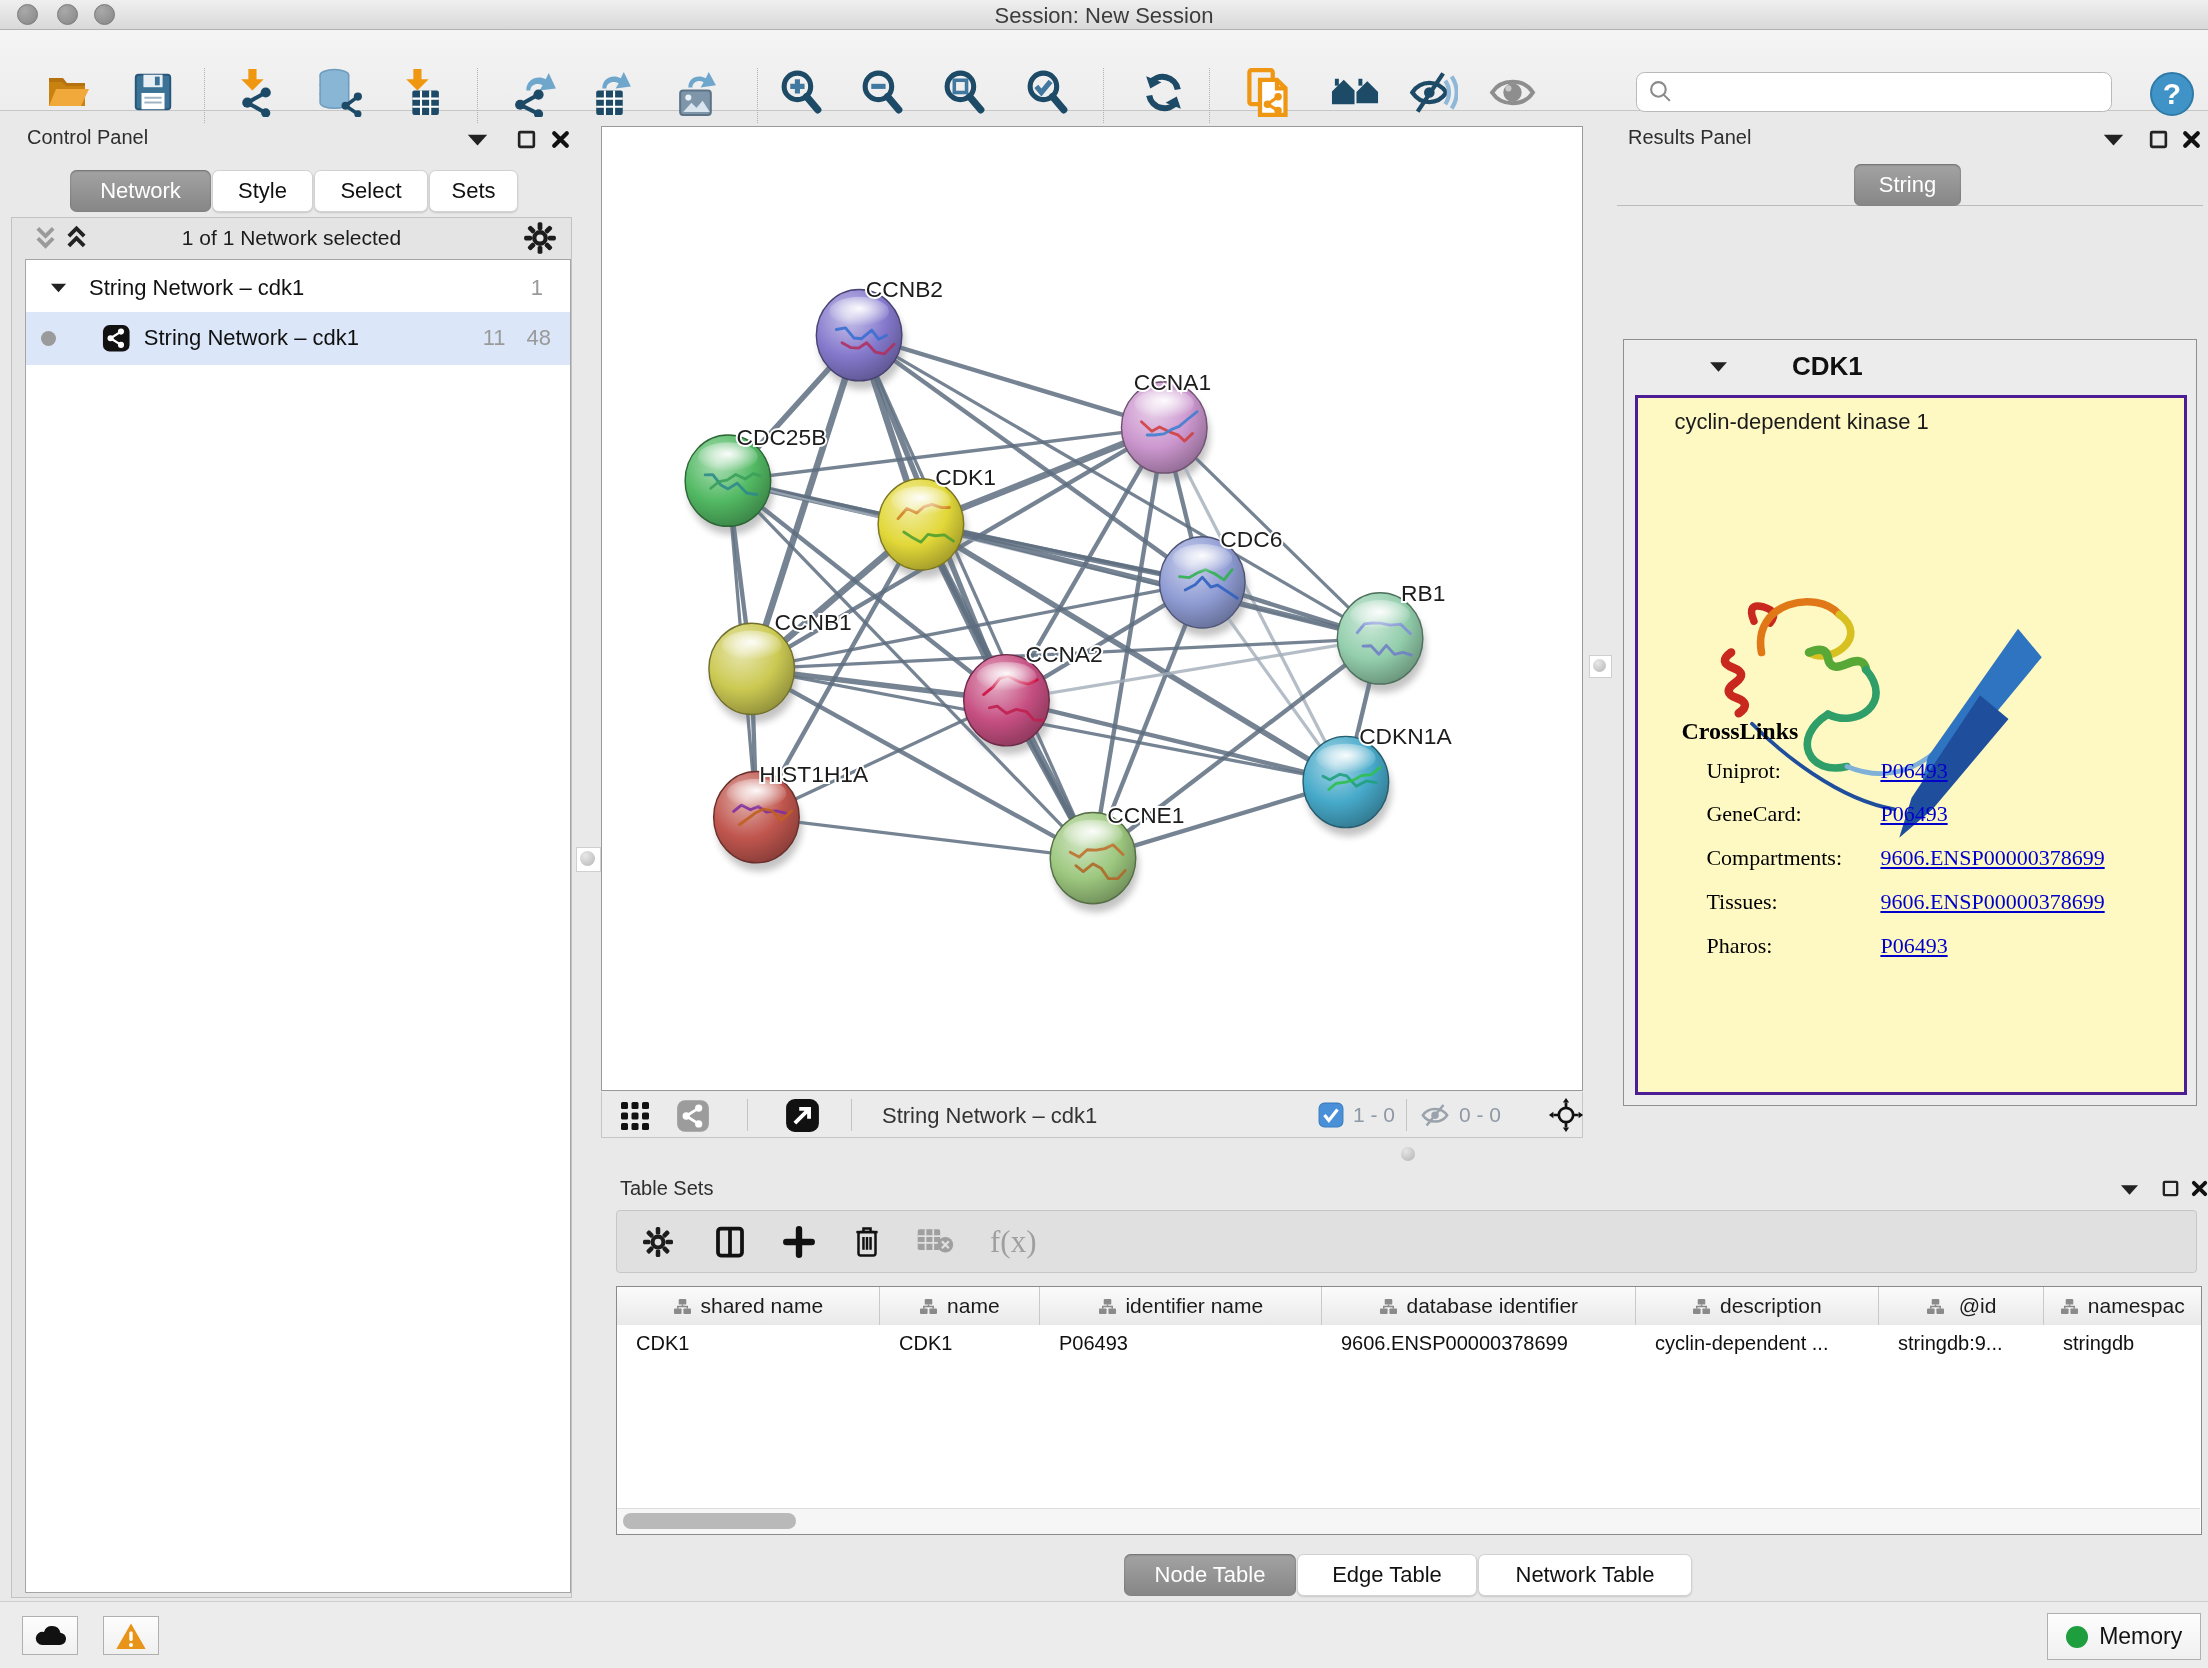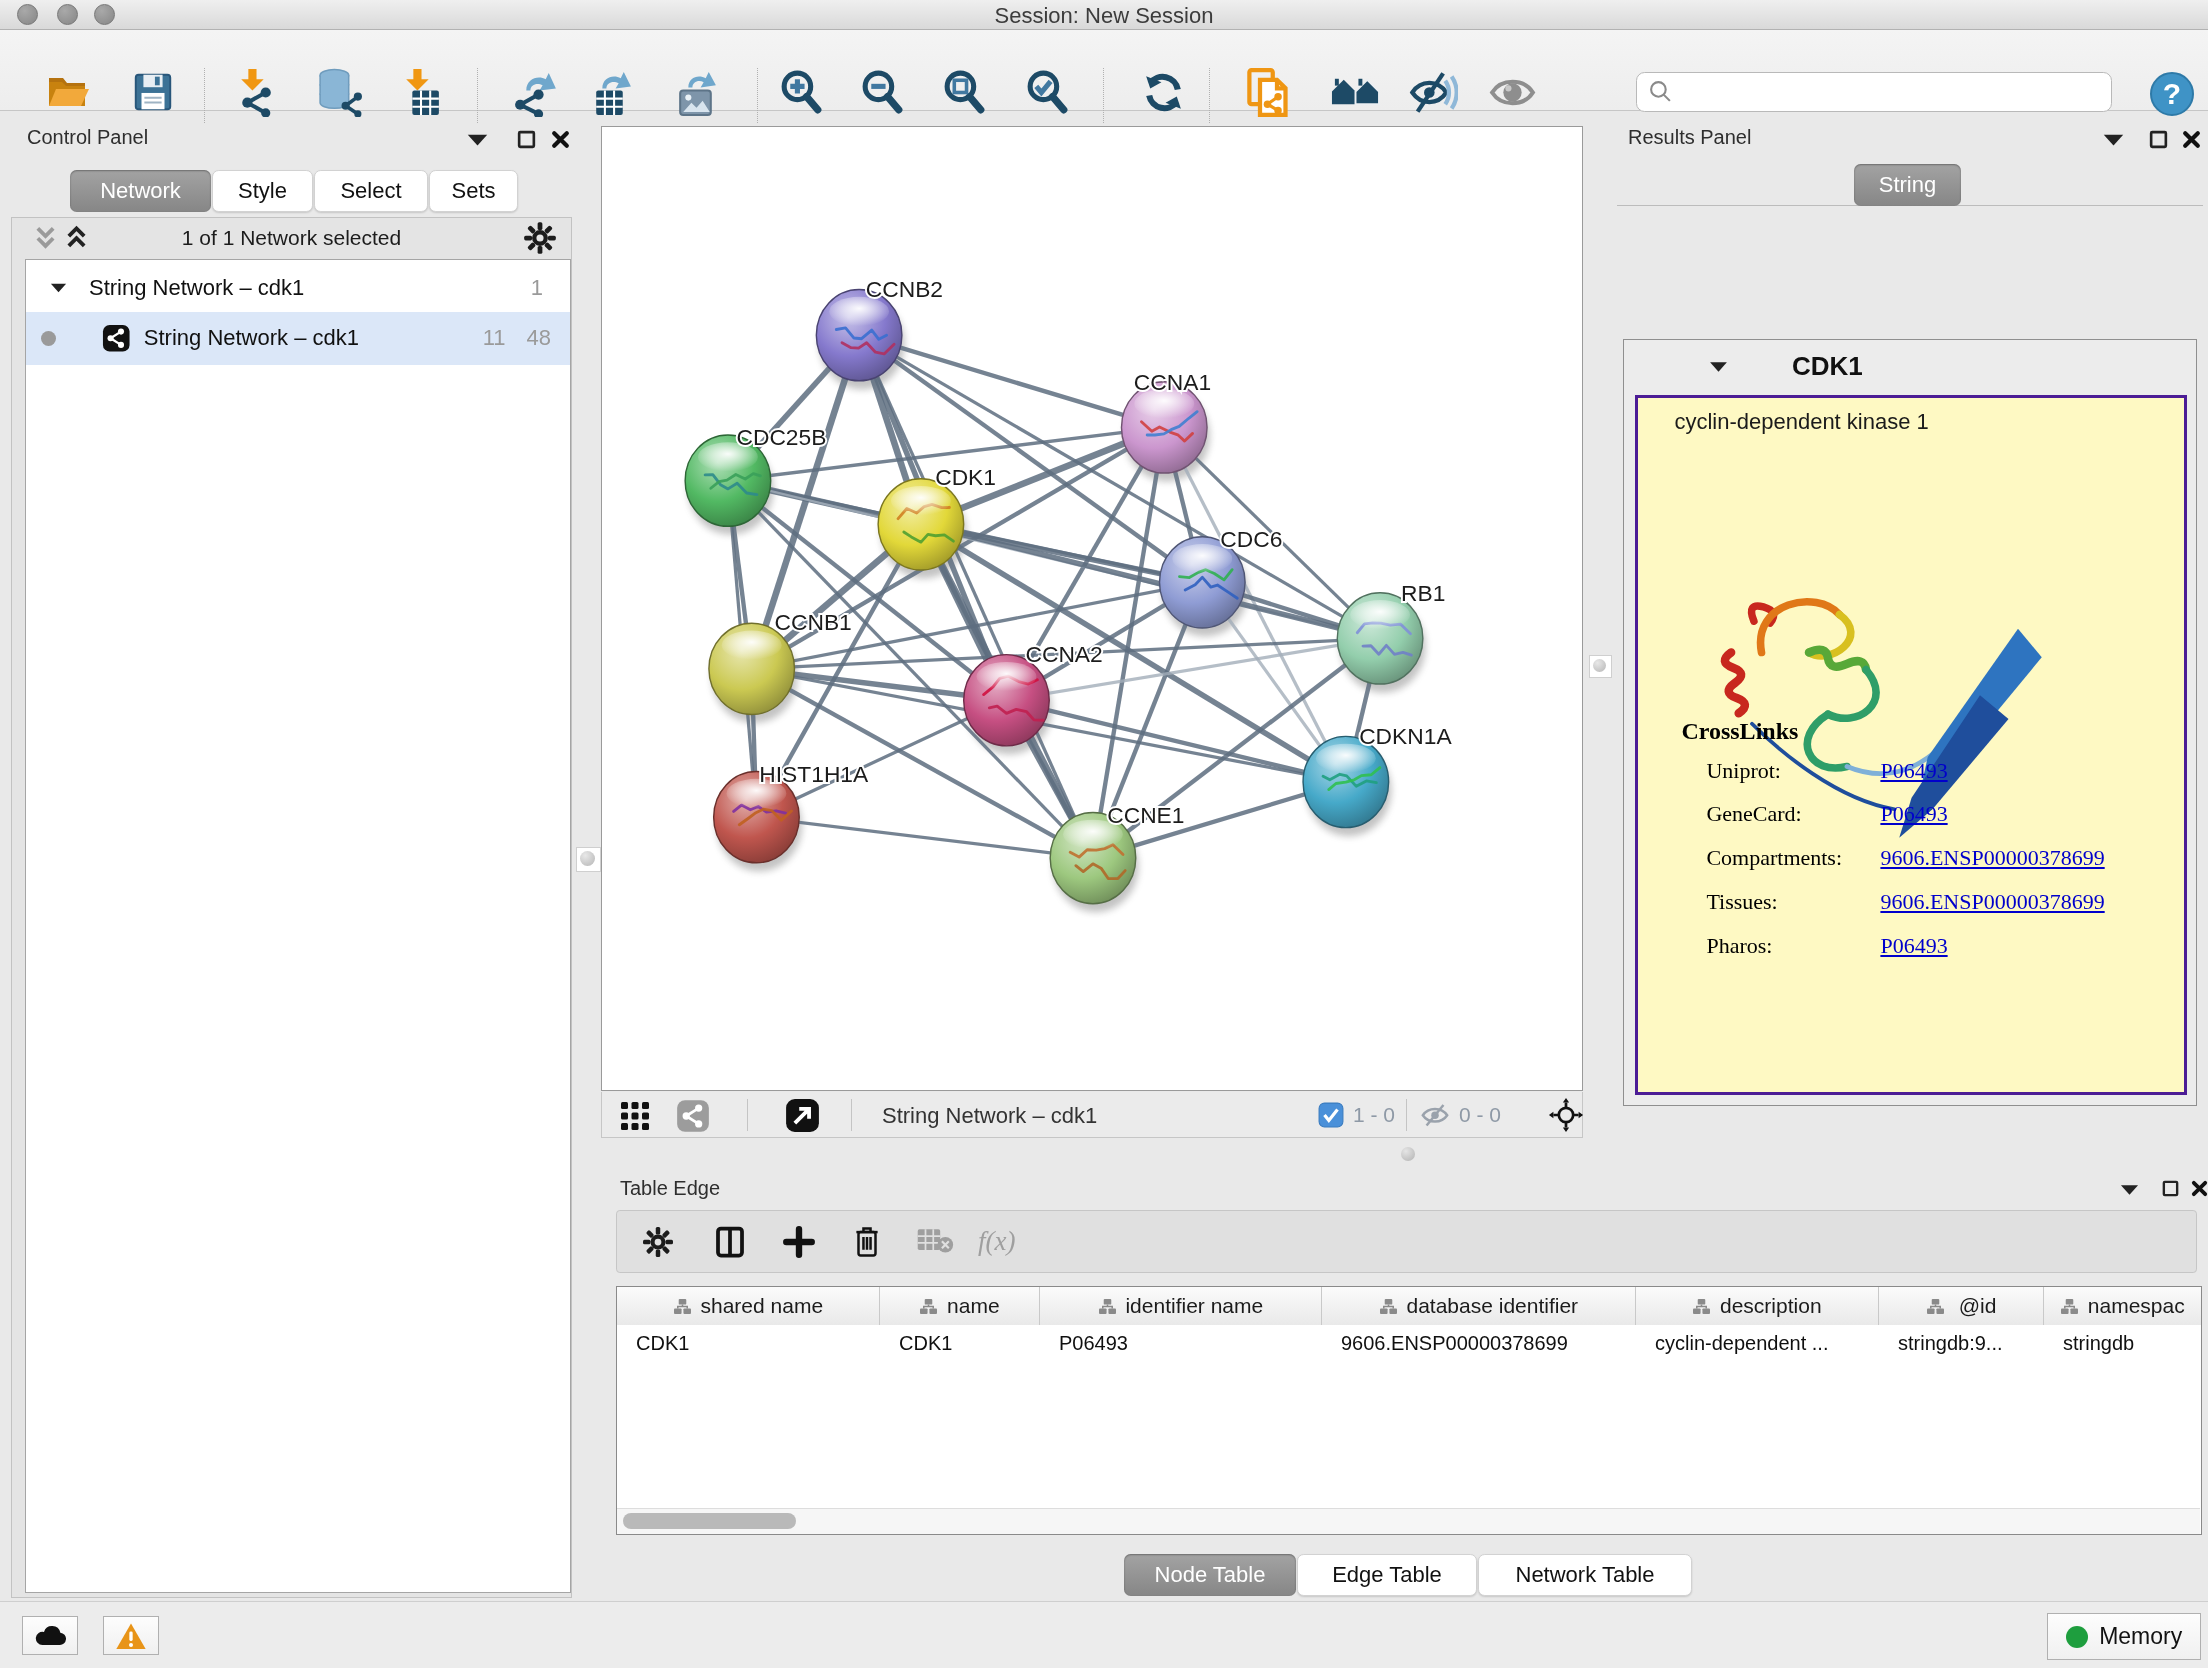--- a/index.html
+++ b/index.html
@@ -644,21 +644,21 @@
       <a class="abs serif xlink" style="left: 242px; top: 403px; color: rgb(0, 0, 204);" href="#">P06493</a>
       <div class="abs serif" style="left:68px;top:447px;font-size:22px;color:#000;">Compartments:</div>
       <a class="abs serif xlink" style="left: 242px; top: 447px; color: rgb(0, 0, 204);" href="#">9606.ENSP00000378699</a>
       <div class="abs serif" style="left:68px;top:491px;font-size:22px;color:#000;">Tissues:</div>
       <a class="abs serif xlink" style="left: 242px; top: 491px; color: rgb(0, 0, 204);" href="#">9606.ENSP00000378699</a>
       <div class="abs serif" style="left:68px;top:535px;font-size:22px;color:#000;">Pharos:</div>
       <a class="abs serif xlink" style="left: 242px; top: 535px; color: rgb(0, 0, 204);" href="#">P06493</a>
     </div>
   </div>
 
-  <div class="abs panelhead" style="left:620px;top:1177px;">Table Edge</div>
+  <div class="abs panelhead" style="left:620px;top:1177px;">Table Sets</div>
   <div class="abs" style="left:2118px;top:1182px;">
     <svg width="23px" height="15" viewBox="0 0 20 14">
         <path d="M2 3h16l-8 9z" fill="#222"></path>
       </svg>
   </div>
   <div class="abs" style="left:2161px;top:1179px;">
     <svg width="19" height="19" viewBox="0 0 20 20">
         <rect x="3" y="3" width="14" height="14" rx="1" fill="none" stroke="#222" stroke-width="2.5"></rect>
       </svg>
   </div>
@@ -707,21 +707,21 @@
       </svg>
     </div>
     <div style="margin-left:32px;">
       <svg width="38" height="28.5" viewBox="0 0 44 32">
         <rect x="2" y="2" width="26" height="24" rx="2" fill="#9f9f9f"></rect>
         <path d="M2 10h26M2 18h26M11 2v24M20 2v24" stroke="#e0e0e0" stroke-width="2"></path>
         <circle cx="34" cy="20" r="9" fill="#9f9f9f"></circle>
         <path d="M30 16l8 8M38 16l-8 8" stroke="#e0e0e0" stroke-width="2.5"></path>
       </svg>
     </div>
-    <div class="serif" style="margin-left:24px;font-style:italic;font-size:27px;color:#9f9f9f;">f(x)</div>
+    <div class="serif" style="margin-left:36px;font-size:31px;color:#9f9f9f;">f(x)</div>
   </div>
 
   <div class="abs" style="left:616px;top:1286px;width:1586px;height:249px;background:#fff;border:1.9px solid #8a8a8a;box-sizing:border-box;">
     <div style="display:flex;">
       <div class="thead-cell" style="width:263px;">
         <svg width="19" height="17" viewBox="0 0 20 18">
             <g fill="#8a8a8a">
               <rect x="6" y="1" width="8" height="6" rx="1"></rect>
               <rect x="1" y="11" width="8" height="6" rx="1"></rect>
               <rect x="11" y="11" width="8" height="6" rx="1"></rect>

